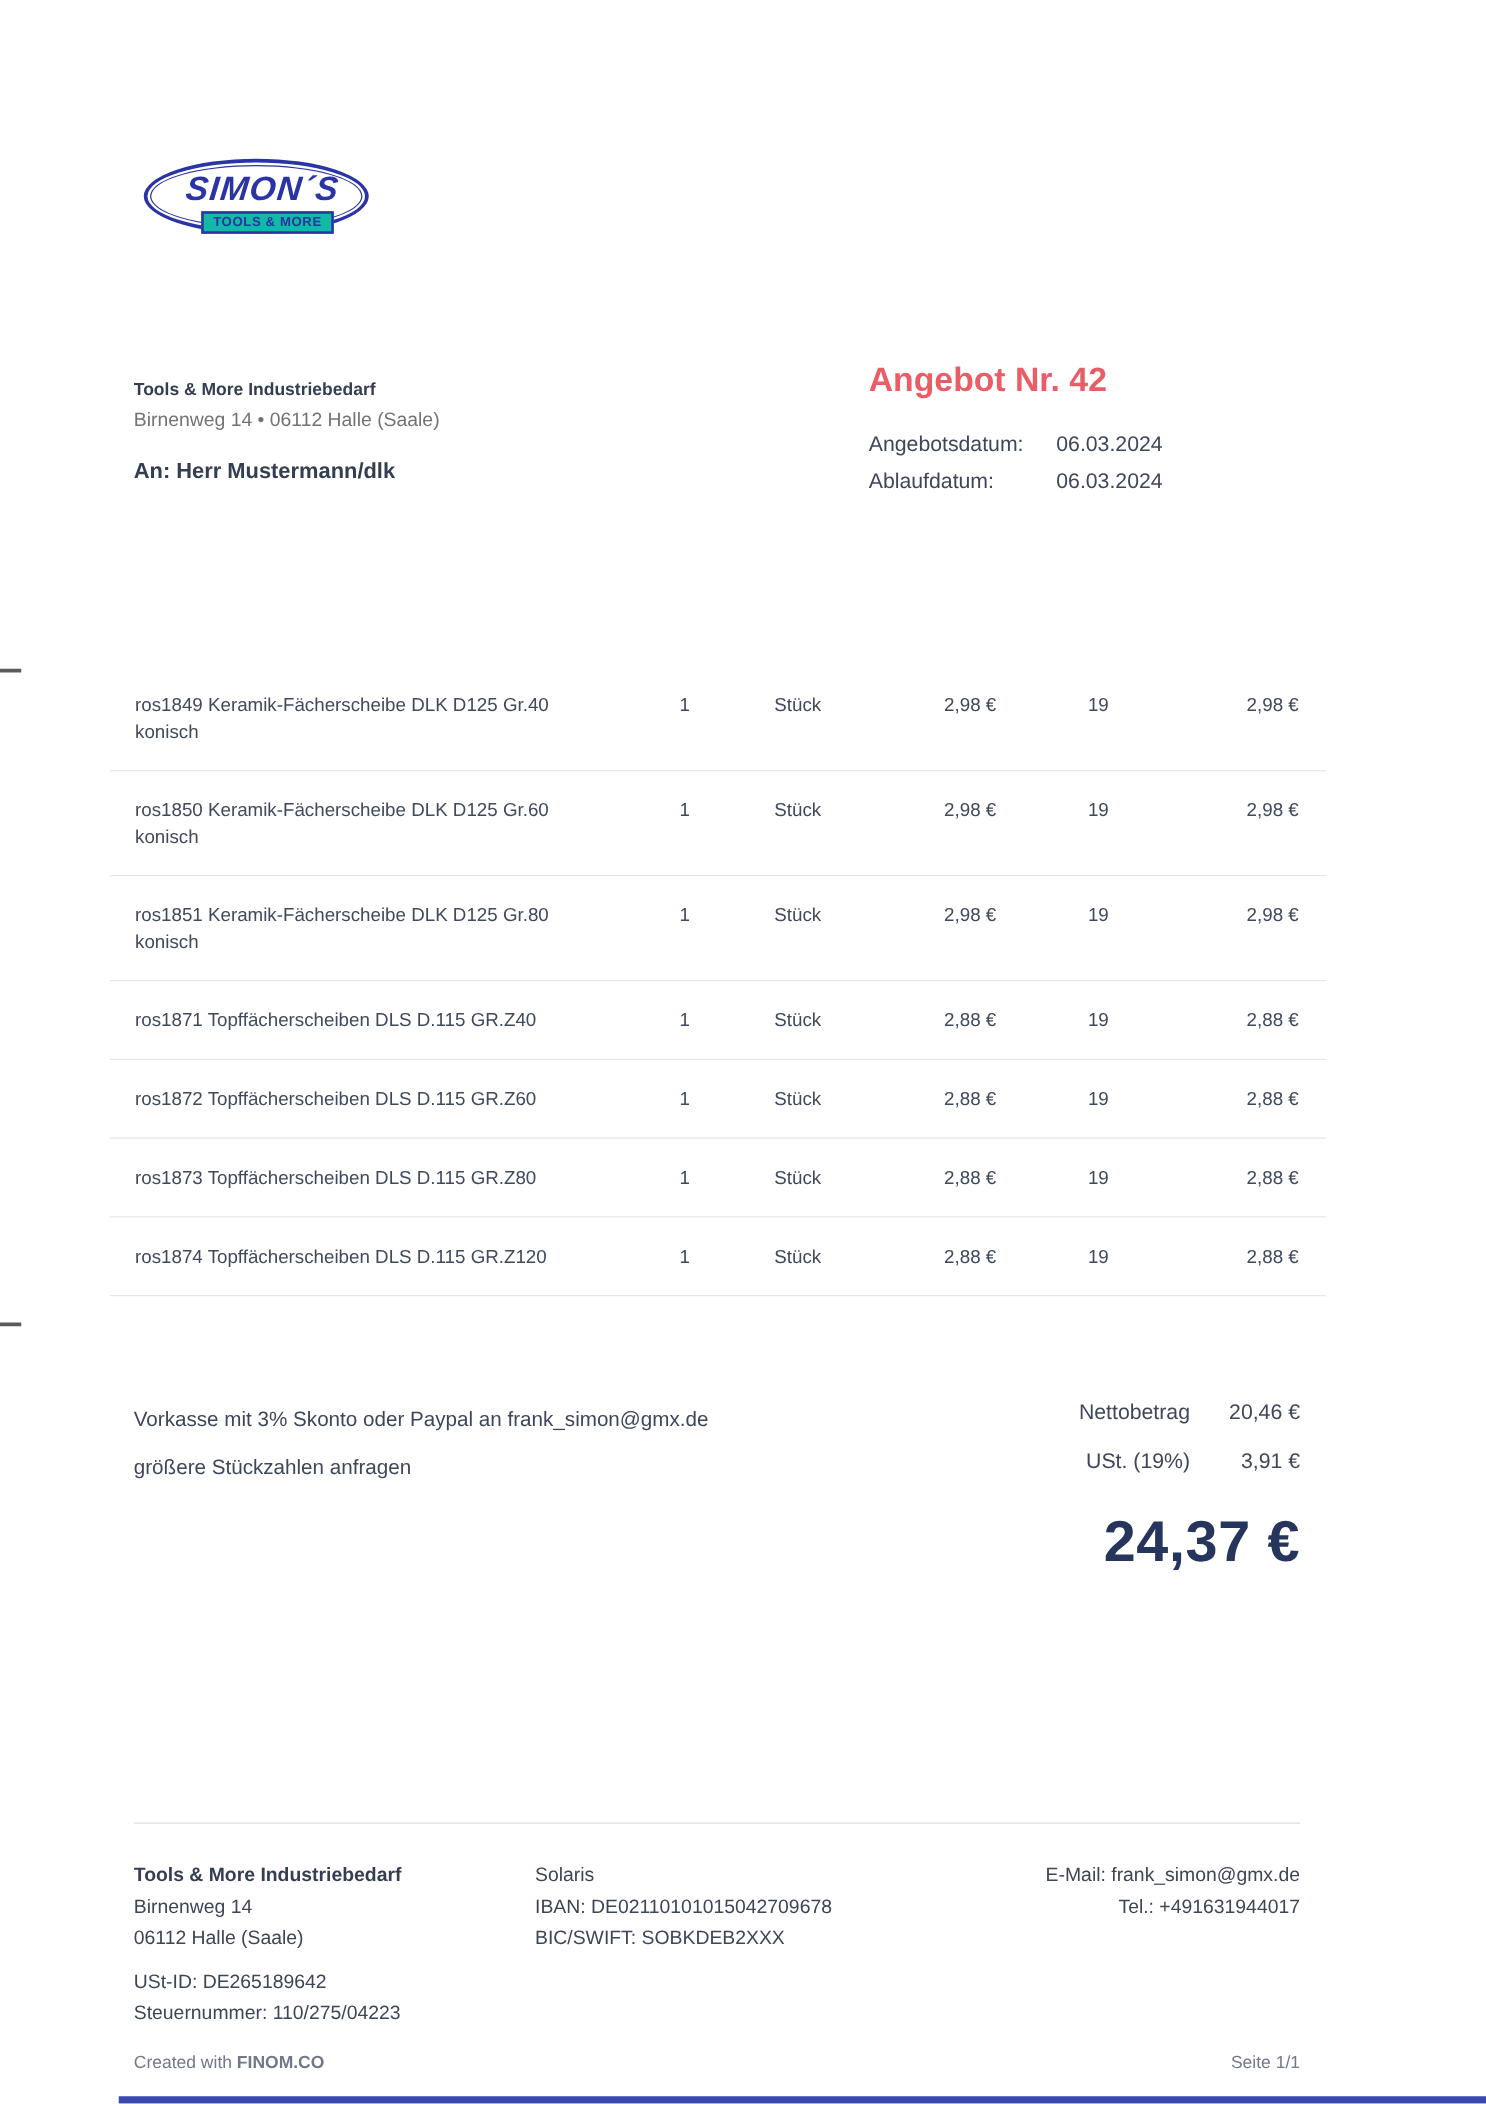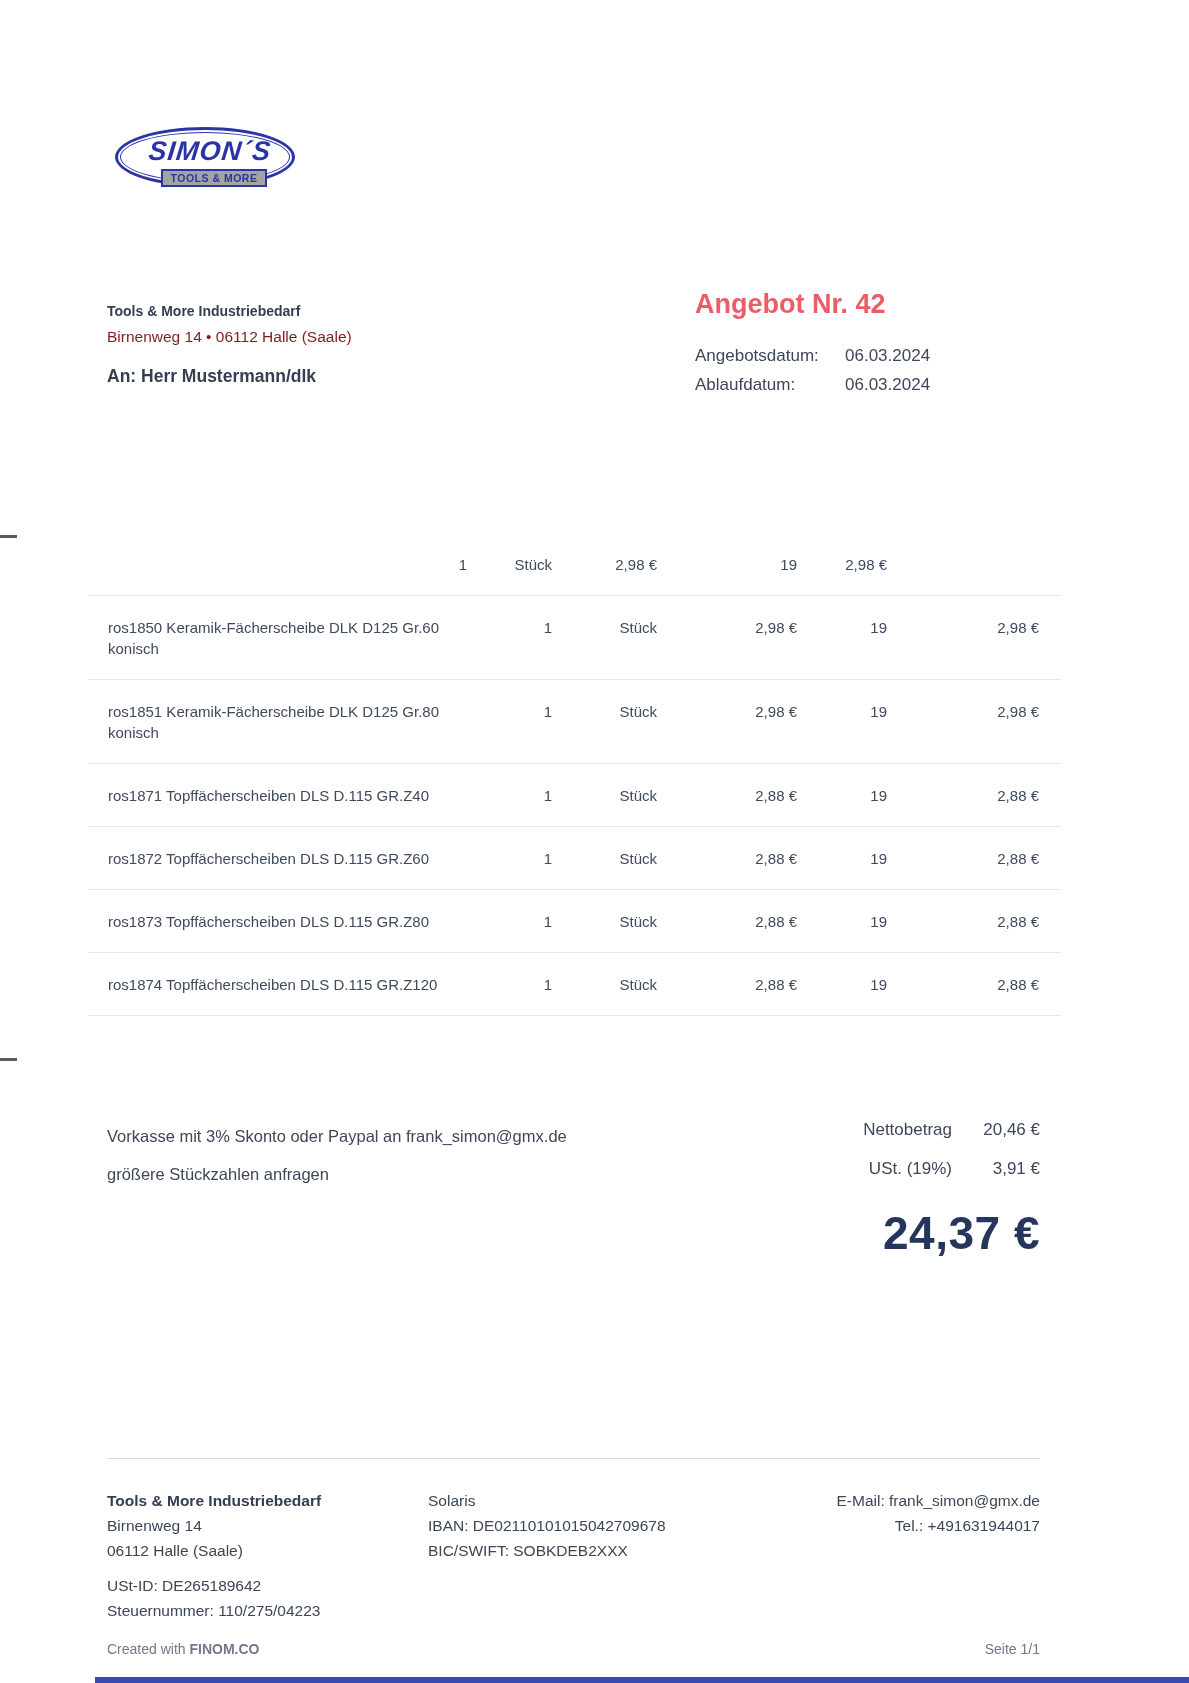--- a/index.html
+++ b/index.html
@@ -6,27 +6,27 @@
   html,body { background:#ffffff; }
   body { font-family:"Liberation Sans", sans-serif; color:#3d4759; }
   .page { position:relative; width:1189px; height:1683px; background:#ffffff; overflow:hidden; }
 
   
   .logo { position:absolute; left:115px; top:127px; width:180px; height:60px; }
   .logo-oval { position:absolute; inset:0; border:3px solid #2b34a5; border-radius:50%; }
   .logo-oval::after { content:""; position:absolute; inset:2px; border:1px solid #2b34a5; border-radius:50%; }
   .logo-title { position:absolute; top:9px; left:0; right:0; text-align:center; padding-left:10px;
     font-style:italic; font-weight:bold; font-size:27px; letter-spacing:1px; color:#2b34a5; transform:skewX(-6deg); }
-  .logo-sub { position:absolute; left:46px; bottom:0; width:106px; background:#a3a3a3; border:2px solid #2b34a5;
+  .logo-sub { position:absolute; left:46px; bottom:0; width:106px; background:#14b8a6; border:2px solid #2b34a5;
     font-weight:bold; font-size:10.5px; letter-spacing:0.5px; color:#2b34a5; text-align:center; padding:1px 0; }
 
   
   .sender { position:absolute; left:107px; top:303px; }
   .sender-company { font-size:14px; font-weight:bold; color:#333e52; }
-  .sender-address { font-size:15.5px; margin-top:9px; color:#7f1d1d; }
+  .sender-address { font-size:15.5px; margin-top:9px; color:#737373; }
   .recipient { position:absolute; left:107px; top:366px; font-size:17.5px; font-weight:bold; color:#333e52; }
 
   
   .offer { position:absolute; left:695px; top:289px; }
   .offer-title { font-size:27px; font-weight:bold; color:#ea5d66; }
   .offer-dates { margin-top:21px; font-size:17px; color:#3d4759; }
   .offer-date-row { display:flex; line-height:29px; }
   .offer-date-row .lbl { width:150px; }
 
   
@@ -92,20 +92,21 @@
       <div class="offer-date-row">
         <span class="lbl">Ablaufdatum:</span>
         <span class="val">06.03.2024</span>
       </div>
     </div>
   </div>
 
   <div class="items">
 
     <div class="trow">
+      <div class="c desc">ros1849 Keramik-Fächerscheibe DLK D125 Gr.40 konisch</div>
       <div class="c qty">1</div>
       <div class="c unit">Stück</div>
       <div class="c price">2,98 €</div>
       <div class="c vat">19</div>
       <div class="c amount">2,98 €</div>
     </div>
     <div class="trow">
       <div class="c desc">ros1850 Keramik-Fächerscheibe DLK D125 Gr.60 konisch</div>
       <div class="c qty">1</div>
       <div class="c unit">Stück</div>

